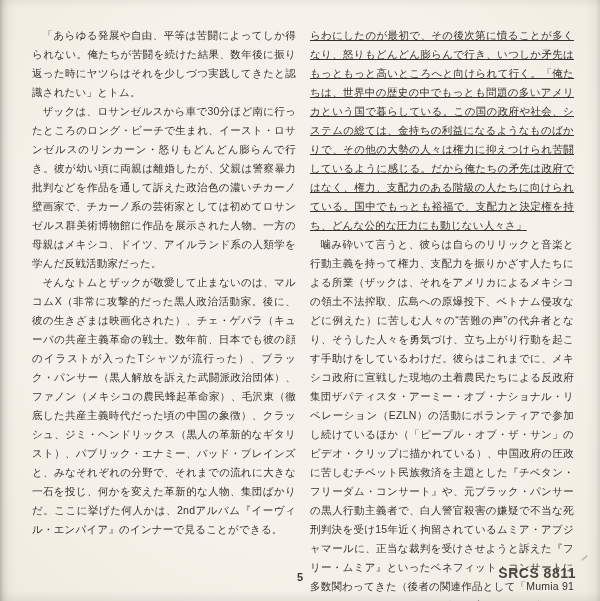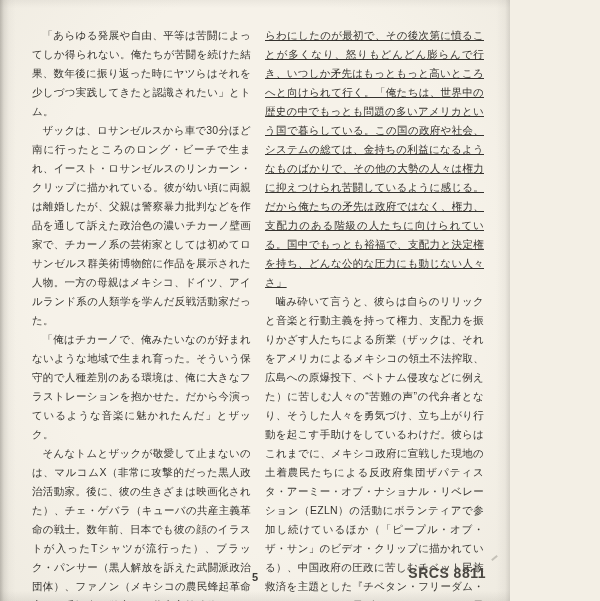--- a/index.html
+++ b/index.html
@@ -8,21 +8,21 @@
   }
   body {
     width: 600px;
     height: 601px;
     overflow: hidden;
     font-family: "Liberation Sans", "DejaVu Sans", sans-serif;
     background: var(--paper, #f3efe5);
   }
   .page {
     position: relative;
-    width: 510px;
+    width: 600px;
     height: 601px;
     background:
       linear-gradient(90deg, rgba(140,136,128,0.55) 0px, rgba(160,156,148,0.25) 4px, rgba(190,186,178,0.10) 9px, rgba(0,0,0,0) 16px),
       linear-gradient(270deg, rgba(150,146,138,0.30) 0px, rgba(180,176,168,0.12) 5px, rgba(0,0,0,0) 14px),
       linear-gradient(0deg, rgba(160,156,148,0.18) 0px, rgba(0,0,0,0) 10px),
       linear-gradient(180deg, rgba(170,166,158,0.15) 0px, rgba(0,0,0,0) 8px),
       radial-gradient(ellipse at 50% 45%, #f6f2e9 60%, #efebe1 100%);
     box-sizing: border-box;
   }
   .columns {
@@ -82,22 +82,21 @@
 </style>
 </head>
 <body style="--paper: #f3efe5; --ink: #35332f;">
 
 <div class="page">
 
   <div class="columns">
 
     <div class="column">
       <p>「あらゆる発展や自由、平等は苦闘によってしか得られない。俺たちが苦闘を続けた結果、数年後に振り返った時にヤツらはそれを少しづつ実践してきたと認識されたい」とトム。</p>
-      <p>ザックは、ロサンゼルスから車で30分ほど南に行ったところのロング・ビーチで生まれ、イースト・ロサンゼルスのリンカーン・クリップに描かれている。彼が幼い頃に両親は離婚したが、父親は警察暴力批判などを作品を通して訴えた政治色の濃いチカーノ壁画家で、チカーノ系の芸術家としては初めてロサンゼルス群美術博物館に作品を展示された人物。一方の母親はメキシコ、ドイツ、アイルランド系の人類学を学んだ反戦活動家だった。</p>
-      <p>「俺はチカーノで、俺みたいなのが好まれないような地域で生まれ育った。そういう保守的で人種差別のある環境は、俺に大きなフラストレーションを抱かせた。だから今演っているような音楽に魅かれたんだ」とザック。</p>
+      <p>ザックは、ロサンゼルスから車で30分ほど南に行ったところのロング・ビーチで生まれ、イースト・ロサンゼルスのリンカーン・怒りもどんどん膨らんで行き。彼が幼い頃に両親は離婚したが、父親は警察暴力批判などを作品を通して訴えた政治色の濃いチカーノ壁画家で、チカーノ系の芸術家としては初めてロサンゼルス群美術博物館に作品を展示された人物。一方の母親はメキシコ、ドイツ、アイルランド系の人類学を学んだ反戦活動家だった。</p>
       <p>そんなトムとザックが敬愛して止まないのは、マルコムX（非常に攻撃的だった黒人政治活動家。後に、彼の生きざまは映画化された）、チェ・ゲバラ（キューバの共産主義革命の戦士。数年前、日本でも彼の顔のイラストが入ったTシャツが流行った）、ブラック・パンサー（黒人解放を訴えた武闘派政治団体）、ファノン（メキシコの農民蜂起革命家）、毛沢東（徹底した共産主義時代だった頃の中国の象徴）、クラッシュ、ジミ・ヘンドリックス（黒人の革新的なギタリスト）、パブリック・エナミー、バッド・ブレインズと、みなそれぞれの分野で、それまでの流れに大きな一石を投じ、何かを変えた革新的な人物、集団ばかりだ。ここに挙げた何人かは、2ndアルバム『イーヴィル・エンパイア』のインナーで見ることができる。</p>
 
     </div>
 
     <div class="column">
       <p class="no-indent">らわにしたのが最初で、その後次第に憤ることが多くなり、怒りもどんどん膨らんで行き、いつしか矛先はもっともっと高いところへと向けられて行く。「俺たちは、世界中の歴史の中でもっとも問題の多いアメリカという国で暮らしている。この国の政府や社会、システムの総ては、金持ちの利益になるようなものばかりで、その他の大勢の人々は権力に抑えつけられ苦闘しているように感じる。だから俺たちの矛先は政府ではなく、権力、支配力のある階級の人たちに向けられている。国中でもっとも裕福で、支配力と決定権を持ち、どんな公的な圧力にも動じない人々さ」</p>
       <p>噛み砕いて言うと、彼らは自らのリリックと音楽と行動主義を持って権力、支配力を振りかざす人たちによる所業（ザックは、それをアメリカによるメキシコの領土不法搾取、広島への原爆投下、ベトナム侵攻などに例えた）に苦しむ人々の“苦難の声”の代弁者となり、そうした人々を勇気づけ、立ち上がり行動を起こす手助けをしているわけだ。彼らはこれまでに、メキシコ政府に宣戦した現地の土着農民たちによる反政府集団ザパティスタ・アーミー・オブ・ナショナル・リベレーション（EZLN）の活動にボランティアで参加し続けているほか（「ピープル・オブ・ザ・サン」のビデオ・クリップに描かれている）、中国政府の圧政に苦しむチベット民族救済を主題とした『チベタン・フリーダム・コンサート』や、元ブラック・パンサーの黒人行動主義者で、白人警官殺害の嫌疑で不当な死刑判決を受け15年近く拘留されているムミア・アブジャマールに、正当な裁判を受けさせようと訴えた『フリー・ムミア』といったベネフィット・コンサートに多数関わってきた（後者の関連作品として「Mumia 911」という12インチ・シングルが出ていて、ザックもゲスト参加している）。またこれが、彼らの言う行動主義でもあるのだ。</p>
 
     </div>
 

